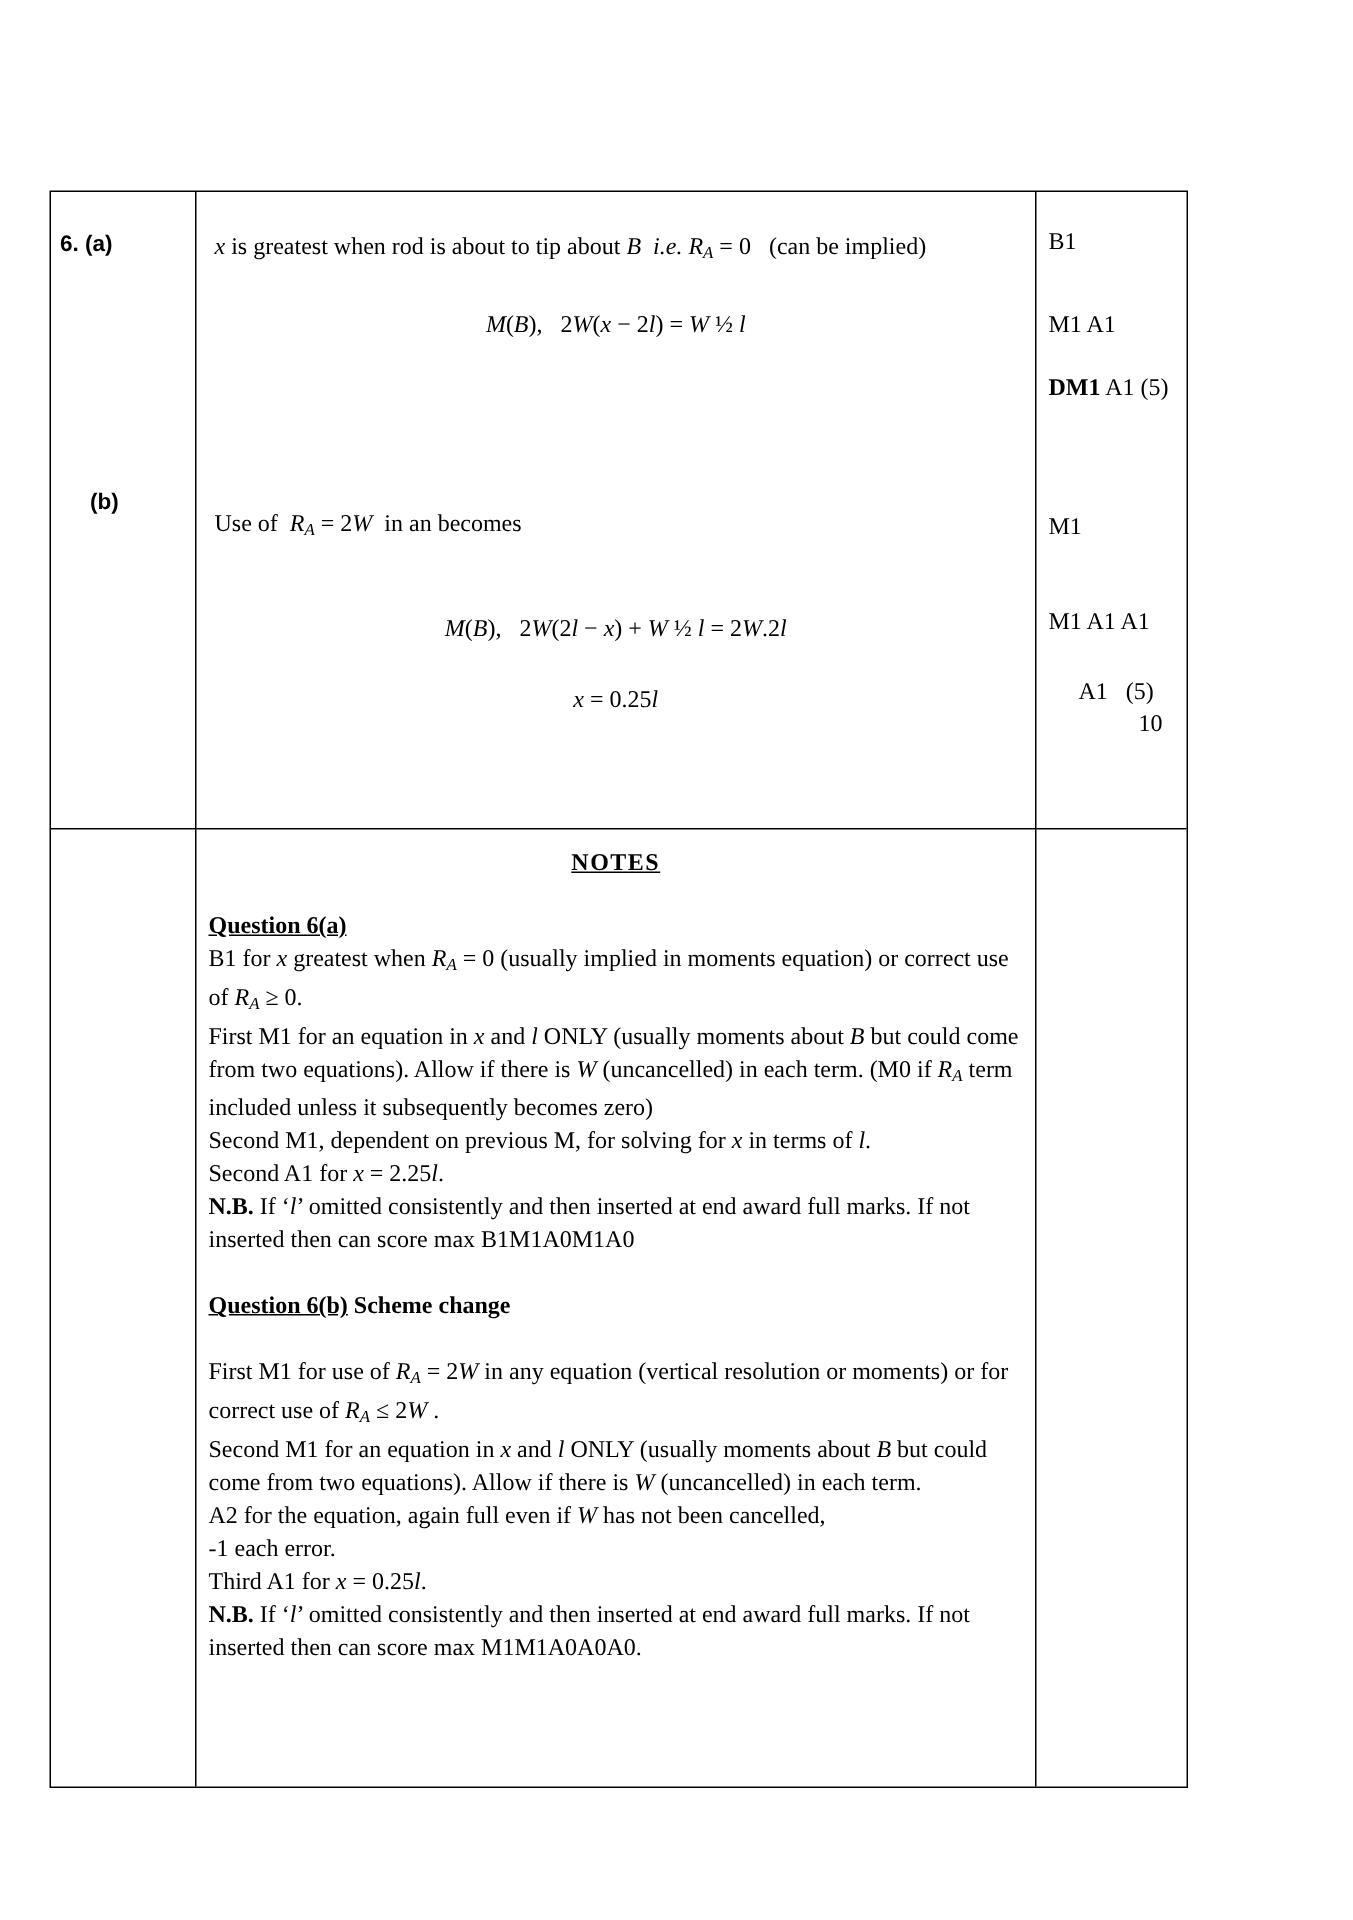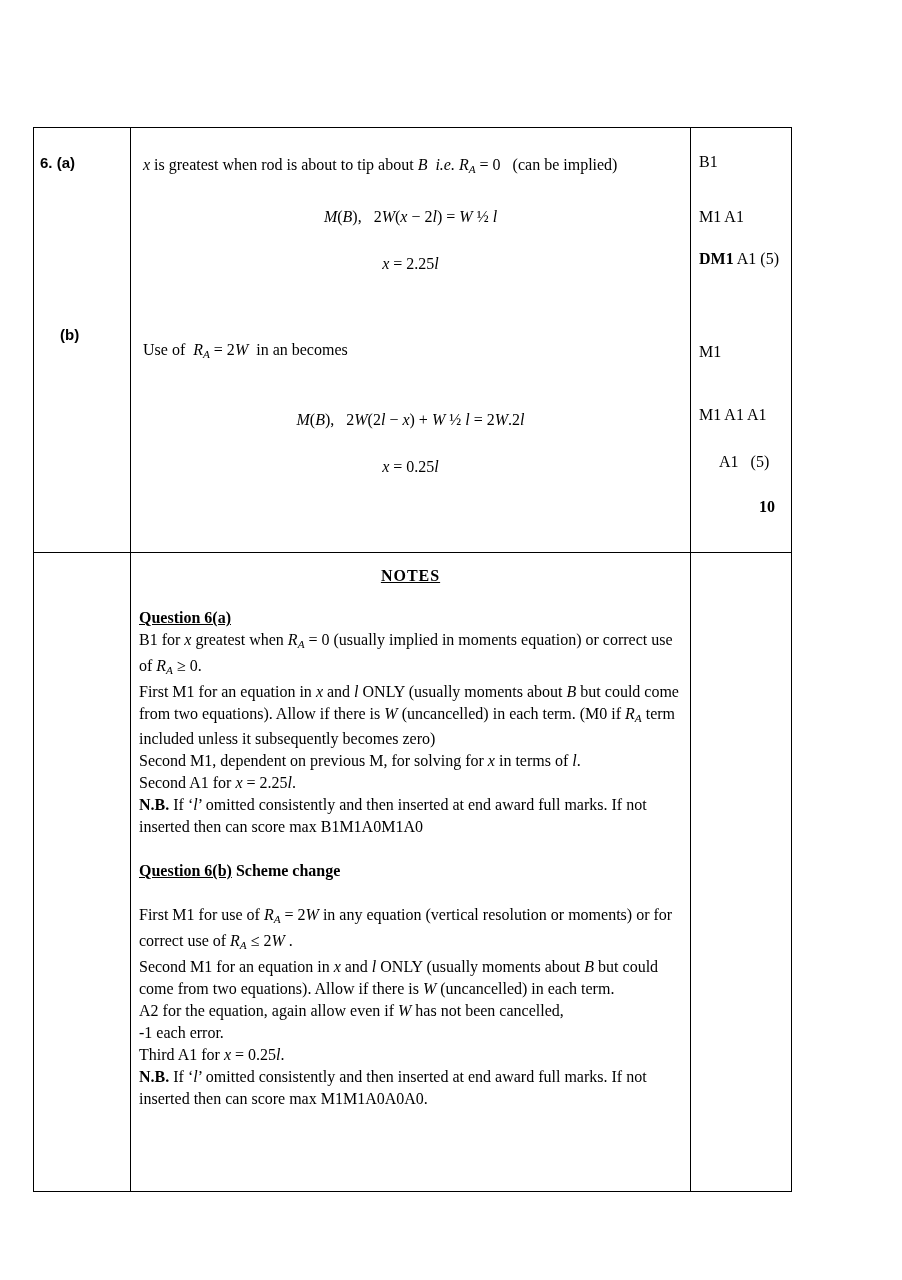--- a/index.html
+++ b/index.html
@@ -44,21 +44,21 @@
   .eqb2 { top: 330px; }
 
   
   .mark { position: absolute; left: 8px; white-space: pre; }
   .mk1 { top: 25px; }
   .mk2 { top: 80px; }
   .mk3 { top: 122px; }
   .mk4 { top: 215px; text-align: right; }
   .mk5 { top: 278px; }
   .mk6 { top: 325px; left: 28px; }
-  .mk7 { top: 370px; left: auto; right: 16px; font-weight: bold; }
+  .mk7 { top: 346px; left: auto; right: 16px; font-weight: normal; }
 
   
   .notes-inner { padding: 12px 8px 0 8px; line-height: 22px; }
   .notes-title {
     text-align: center; font-weight: bold; text-decoration: underline;
     letter-spacing: 1px; margin-bottom: 20px;
   }
   .notes-heading { margin: 0; }
   .notes-para { margin: 0; }
   .gap { height: 22px; }
@@ -76,21 +76,20 @@
 <div class="ms-table">
 
   <div class="cell bR bB">
     <div class="q-label qa">6. (a)</div>
     <div class="q-label qb">(b)</div>
   </div>
 
   <div class="cell bR bB">
     <div class="work-line wl1"><span class="sg-i">x</span><span class="sg-n"> is greatest when rod is about to tip about </span><span class="sg-i">B</span><span class="sg-n">  </span><span class="sg-i">i.e. R</span><span class="sg-sub">A</span><span class="sg-n"> = 0   (can be implied)</span></div>
     <div class="eq eqa1"><span class="sg-i">M</span><span class="sg-n">(</span><span class="sg-i">B</span><span class="sg-n">),   2</span><span class="sg-i">W</span><span class="sg-n">(</span><span class="sg-i">x</span><span class="sg-n"> − 2</span><span class="sg-i">l</span><span class="sg-n">) = </span><span class="sg-i">W</span><span class="sg-n"> ½ </span><span class="sg-i">l</span></div>
-    <div class="eq eqa2"><span class="sg-i">x</span><span class="sg-n"> = 2.25</span><span class="sg-i">l</span></div>
     <div class="work-line wlb"><span class="sg-n">Use of  </span><span class="sg-i">R</span><span class="sg-sub">A</span><span class="sg-n"> = 2</span><span class="sg-i">W</span><span class="sg-n">  in an becomes</span></div>
     <div class="eq eqb1"><span class="sg-i">M</span><span class="sg-n">(</span><span class="sg-i">B</span><span class="sg-n">),   2</span><span class="sg-i">W</span><span class="sg-n">(2</span><span class="sg-i">l</span><span class="sg-n"> − </span><span class="sg-i">x</span><span class="sg-n">) + </span><span class="sg-i">W</span><span class="sg-n"> ½ </span><span class="sg-i">l</span><span class="sg-n"> = 2</span><span class="sg-i">W</span><span class="sg-n">.2</span><span class="sg-i">l</span></div>
     <div class="eq eqb2"><span class="sg-i">x</span><span class="sg-n"> = 0.25</span><span class="sg-i">l</span></div>
   </div>
 
   <div class="cell bB">
     <div class="mark mk1">B1</div>
     <div class="mark mk2">M1 A1</div>
     <div class="mark mk3"><span class="sg-b">DM1</span><span class="sg-n"> A1 (5)</span></div>
     <div class="mark mk4">M1</div>
@@ -108,21 +107,21 @@
       <div class="notes-para"><span class="sg-n">B1 for  </span><span class="sg-i">x</span><span class="sg-n"> greatest when </span><span class="sg-i">R</span><span class="sg-sub">A</span><span class="sg-n"> = 0  (usually implied in moments equation) or correct use of </span><span class="sg-i">R</span><span class="sg-sub">A</span><span class="sg-n"> ≥ 0.</span></div>
       <div class="notes-para"><span class="sg-n">First M1 for an equation in </span><span class="sg-i">x</span><span class="sg-n"> and </span><span class="sg-i">l</span><span class="sg-n"> ONLY (usually moments about </span><span class="sg-i">B</span><span class="sg-n"> but could come from two equations). Allow if there is </span><span class="sg-i">W</span><span class="sg-n"> (uncancelled) in each term. (M0 if </span><span class="sg-i">R</span><span class="sg-sub">A</span><span class="sg-n">  term included unless it subsequently becomes zero)</span></div>
       <div class="notes-para"><span class="sg-n">Second M1, dependent on previous M, for solving for </span><span class="sg-i">x</span><span class="sg-n"> in terms of </span><span class="sg-i">l</span><span class="sg-n">.</span></div>
       <div class="notes-para"><span class="sg-n">Second A1 for  </span><span class="sg-i">x</span><span class="sg-n"> = 2.25</span><span class="sg-i">l</span><span class="sg-n">.</span></div>
       <div class="notes-para"><span class="sg-b">N.B.</span><span class="sg-n"> If ‘</span><span class="sg-i">l</span><span class="sg-n">’ omitted consistently and then inserted at end award full marks. If not inserted then can score max B1M1A0M1A0</span></div>
       <div class="gap"></div>
       <div class="notes-heading"><span class="sg-bu">Question 6(b)</span><span class="sg-n">   </span><span class="sg-b">Scheme change</span></div>
       <div class="gap"></div>
       <div class="notes-para"><span class="sg-n">First M1 for use of </span><span class="sg-i">R</span><span class="sg-sub">A</span><span class="sg-n"> = 2</span><span class="sg-i">W</span><span class="sg-n">  in any equation (vertical resolution or moments) or for correct use of </span><span class="sg-i">R</span><span class="sg-sub">A</span><span class="sg-n"> ≤ 2</span><span class="sg-i">W</span><span class="sg-n"> .</span></div>
       <div class="notes-para"><span class="sg-n">Second M1 for an equation in </span><span class="sg-i">x</span><span class="sg-n"> and </span><span class="sg-i">l</span><span class="sg-n"> ONLY (usually moments about </span><span class="sg-i">B</span><span class="sg-n"> but could come from two equations). Allow if there is </span><span class="sg-i">W</span><span class="sg-n"> (uncancelled) in each term.</span></div>
-      <div class="notes-para"><span class="sg-n">A2 for the equation, again allow even if </span><span class="sg-i">W</span><span class="sg-n"> has not been cancelled,</span></div>
+      <div class="notes-para"><span class="sg-n">A2 for the equation, again full even if </span><span class="sg-i">W</span><span class="sg-n"> has not been cancelled,</span></div>
       <div class="notes-para"><span class="sg-n"> -1 each error.</span></div>
       <div class="notes-para"><span class="sg-n">Third A1 for </span><span class="sg-i">x</span><span class="sg-n"> = 0.25</span><span class="sg-i">l</span><span class="sg-n">.</span></div>
       <div class="notes-para"><span class="sg-b">N.B.</span><span class="sg-n"> If ‘</span><span class="sg-i">l</span><span class="sg-n">’ omitted consistently and then inserted at end award full marks. If not inserted then can score max M1M1A0A0A0.</span></div>
     </div>
   </div>
 
   <div class="cell"></div>
 
 </div>
 

